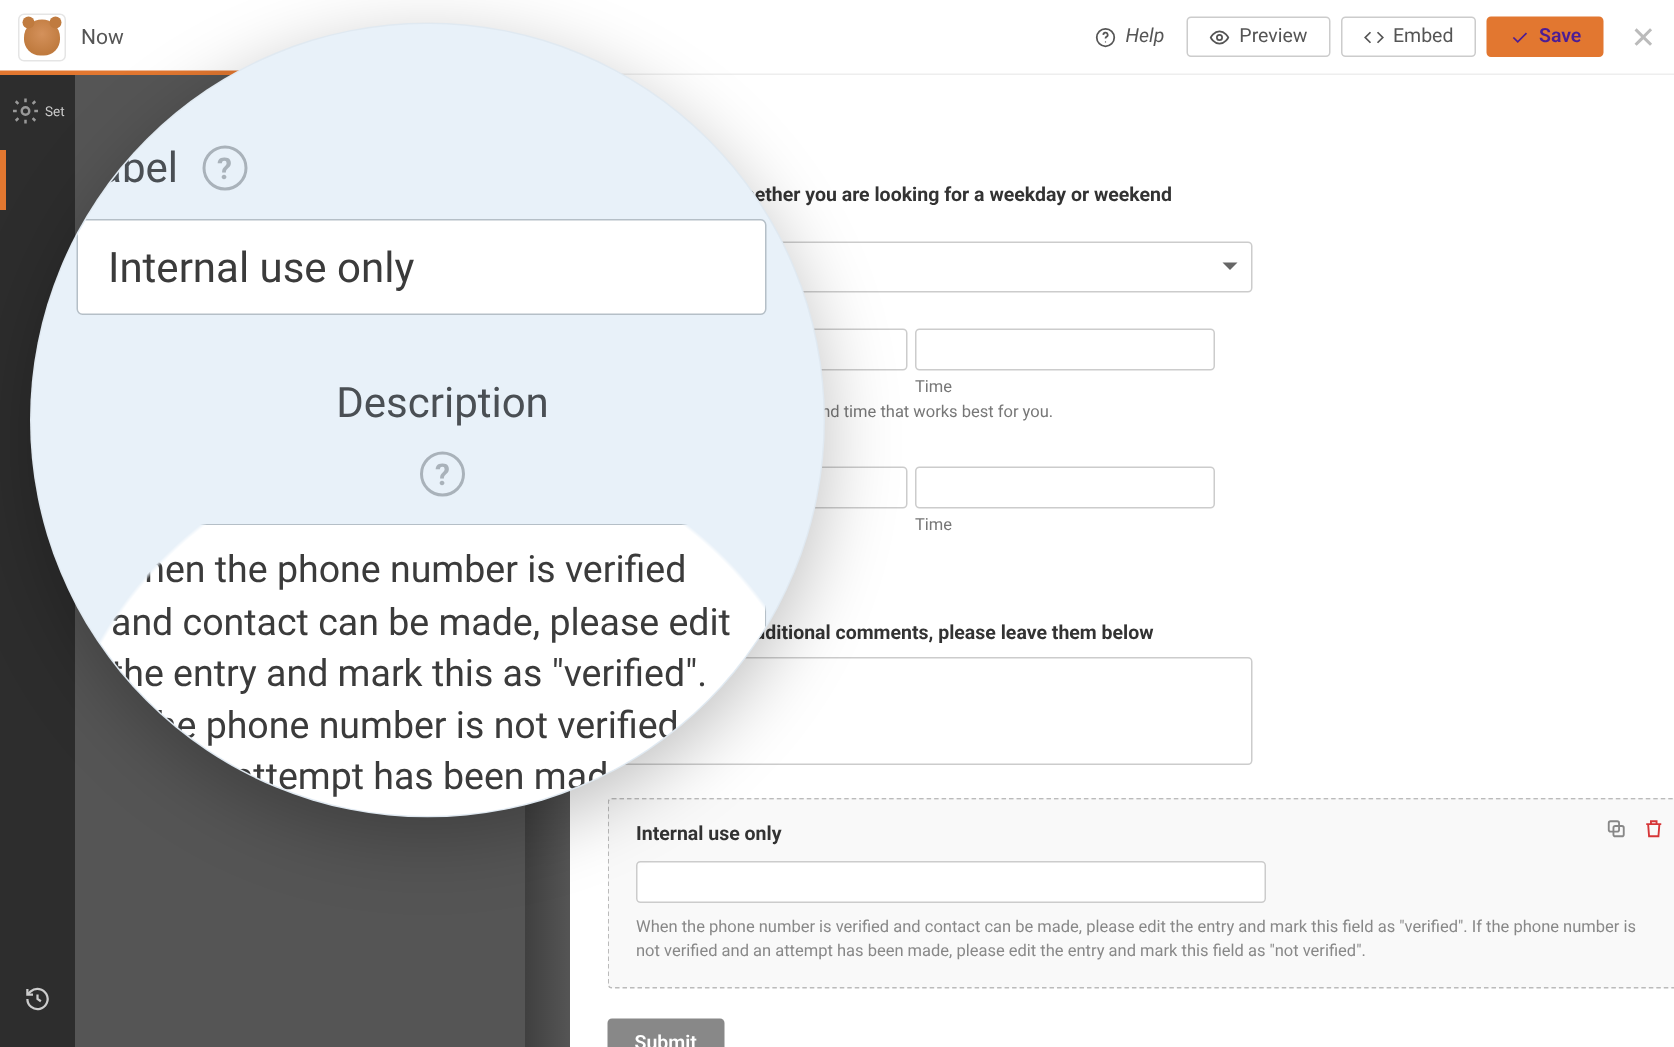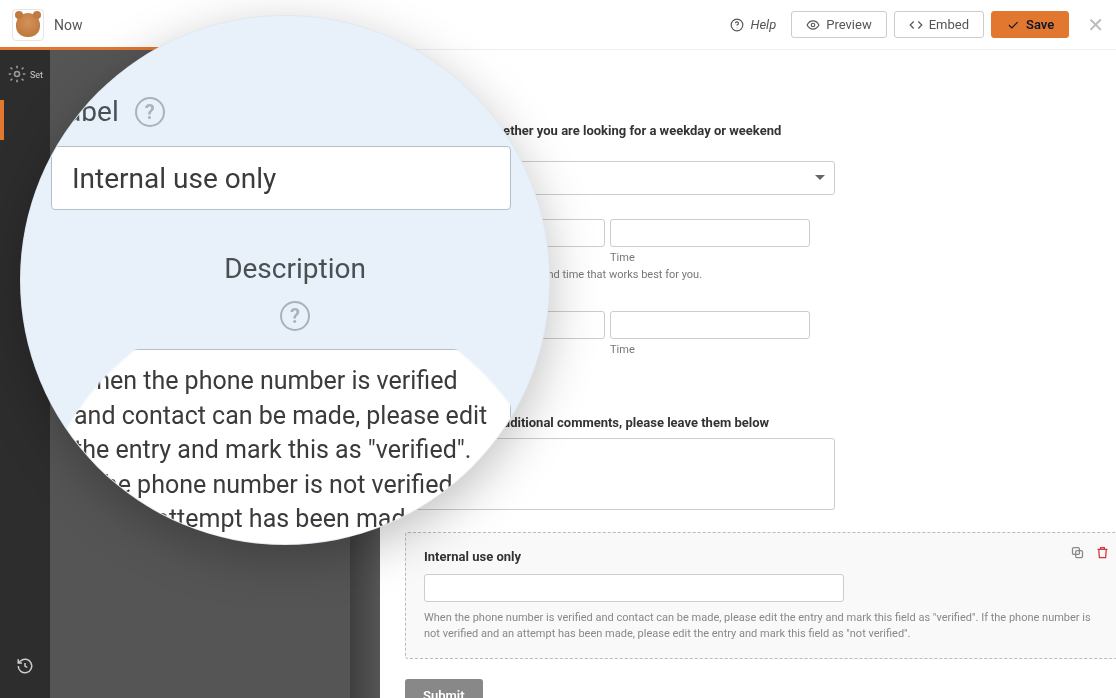--- a/index.html
+++ b/index.html
@@ -9,21 +9,21 @@
   .topbar{height:50px;display:flex;align-items:center;padding:0 12px;border-bottom:1px solid #eee;position:relative;justify-content:space-between;}
   .logo-box{width:32px;height:32px;margin-right:10px;background:#fff;border:1px solid #e5e5e5;border-radius:4px;display:flex;align-items:center;justify-content:center;}
   .logo-bear{width:24px;height:24px;background:radial-gradient(circle at 50% 40%,#d4915b 0%,#c07b3f 70%);border-radius:50% 50% 45% 45%;position:relative;}
   .logo-bear::before,.logo-bear::after{content:"";position:absolute;width:8px;height:8px;background:#c07b3f;border-radius:50%;top:-2px;}
   .logo-bear::before{left:-1px;}
   .logo-bear::after{right:-1px;}
   .now-text{font-size:14px;color:#555;}
   .spacer{flex:1;}
   .topbtn{display:flex;align-items:center;gap:6px;padding:5px 14px;font-size:13px;color:#555;background:#fff;border:1px solid #ccc;border-radius:3px;margin-left:7px;cursor:pointer;}
   .topbtn.help{border:none;padding:7px 8px;font-style:italic;}
-  .topbtn.save{background:#e27730;color:#0f172a;border:1px solid #e27730;font-weight:600;}
+  .topbtn.save{background:#e27730;color:#4c1d95;border:1px solid #e27730;font-weight:600;}
   .close-x{margin-left:18px;color:#bbb;font-size:20px;cursor:pointer;}
   .progress{position:absolute;bottom:-1px;left:0;height:3px;width:210px;background:#e27730;}
 
   .ic{width:14px;height:14px;display:inline-flex;align-items:center;justify-content:center;}
   .ic svg{width:14px;height:14px;fill:none;stroke:currentColor;stroke-width:2;}
 
   
   .leftbar{position:absolute;left:0;top:50px;width:50px;height:648px;background:#2d2d2d;}
   .leftbar .tool{width:50px;height:50px;display:flex;flex-direction:row;align-items:center;justify-content:center;color:#ccc;font-size:9px;gap:3px;}
   .leftbar .gear svg{width:20px;height:20px;stroke:#999;fill:none;stroke-width:2;}

